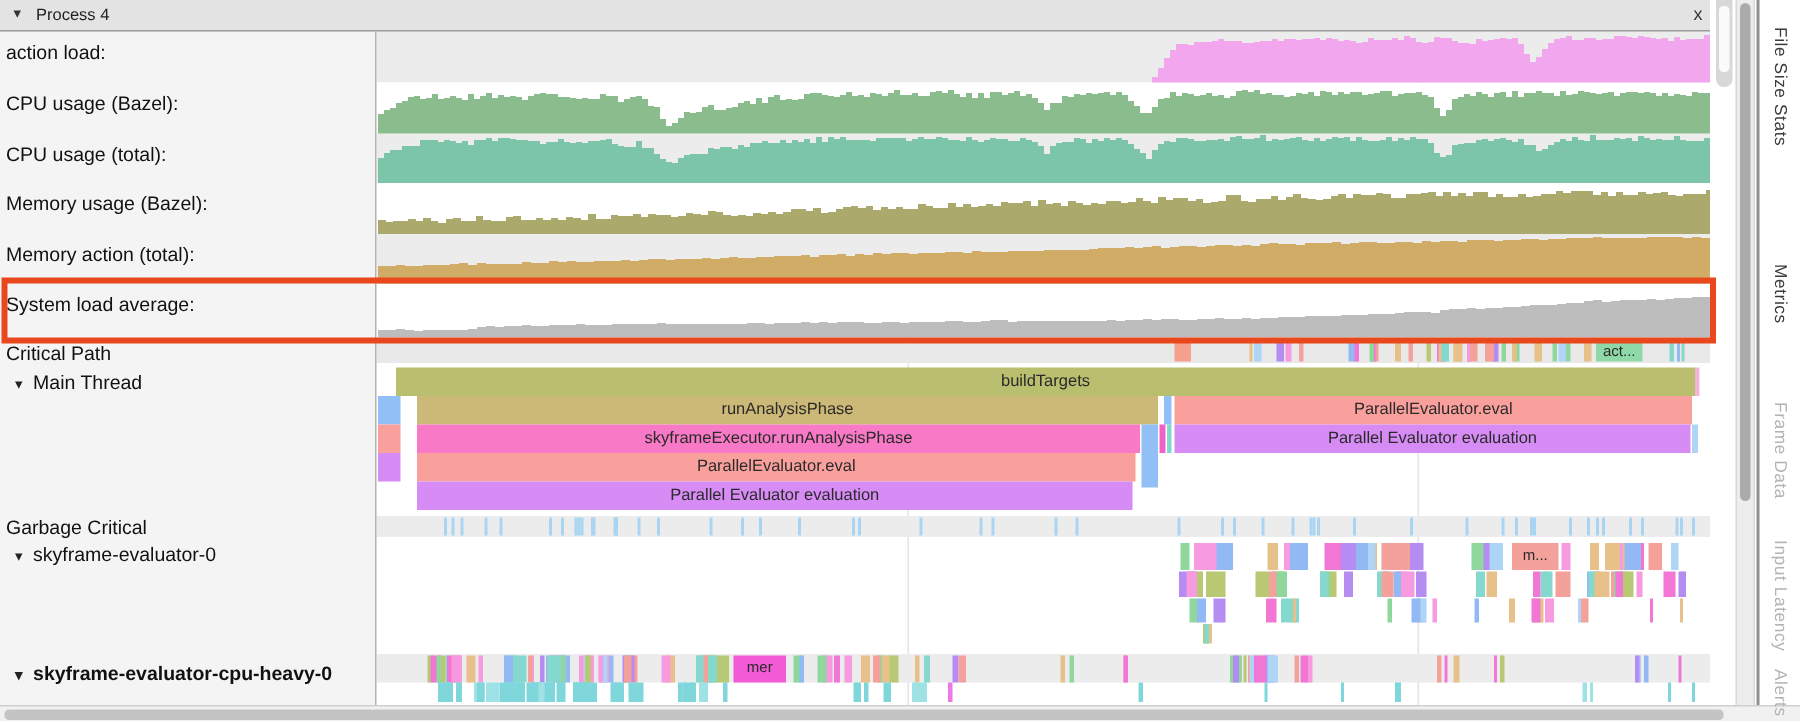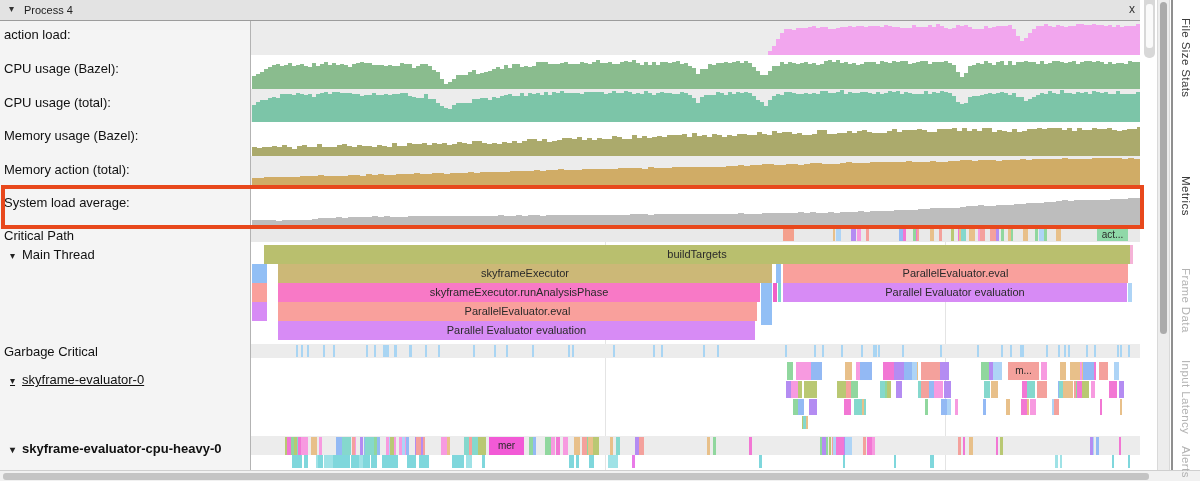--- a/index.html
+++ b/index.html
@@ -117,25 +117,25 @@
       <div class="tick" style="left: 958.6px; top: 228px; width: 5px; height: 13px; background: rgb(232, 192, 138);"></div>
       <div class="tick" style="left: 960.5px; top: 228px; width: 5.3px; height: 13px; background: rgb(133, 216, 205);"></div>
       <div class="tick" style="left: 980.3px; top: 228px; width: 5px; height: 13px; background: rgb(244, 161, 156);"></div>
       <div class="tick" style="left: 903.1px; top: 228px; width: 2.9px; height: 13px; background: rgb(242, 119, 212);"></div>
       <div class="tick" style="left: 835.6px; top: 228px; width: 5.8px; height: 13px; background: rgb(174, 212, 246);"></div>
       <div class="tick" style="left: 977.6px; top: 228px; width: 2.1px; height: 13px; background: rgb(247, 154, 224);"></div>
       <div class="tick" style="left: 969.2px; top: 228px; width: 4.9px; height: 13px; background: rgb(232, 192, 138);"></div>
       <div class="tick" style="left: 1120.6px; top: 228px; width: 2.1px; height: 13px; background: rgb(133, 216, 205);"></div>
       <div class="tick" style="left: 1112.9px; top: 228px; width: 3.5px; height: 13px; background: rgb(133, 216, 205);"></div>
       <div class="tick" style="left: 1117.8px; top: 228px; width: 2.3px; height: 13px; background: rgb(147, 185, 244);"></div>
-      <div class="bar small-label" style="left: 1097px; top: 228px; width: 31px; height: 13px; background: rgb(143, 216, 168); line-height: 13px;">act...</div>
+      <div class="bar small-label" style="left: 1064px; top: 228px; width: 31px; height: 13px; background: rgb(143, 216, 168); line-height: 13px;">act...</div>
       <div class="bar" style="left: 264px; top: 245px; width: 866px; height: 19px; background: rgb(185, 191, 110); line-height: 19px;">buildTargets</div>
       <div class="bar" style="left: 1130px; top: 245px; width: 3px; height: 19px; background: rgb(245, 179, 215); line-height: 19px;"></div>
       <div class="bar" style="left: 252px; top: 264px; width: 15px; height: 19px; background: rgb(146, 191, 245); line-height: 19px;"></div>
-      <div class="bar" style="left: 278px; top: 264px; width: 494px; height: 19px; background: rgb(204, 184, 119); line-height: 19px;">skyframeExecutor</div>
+      <div class="bar" style="left: 278px; top: 264px; width: 494px; height: 19px; background: rgb(204, 184, 119); line-height: 19px;">runAnalysisPhase</div>
       <div class="bar" style="left: 776px; top: 264px; width: 5px; height: 19px; background: rgb(146, 191, 245); line-height: 19px;"></div>
       <div class="bar" style="left: 783px; top: 264px; width: 345px; height: 19px; background: rgb(249, 160, 156); line-height: 19px;">ParallelEvaluator.eval</div>
       <div class="bar" style="left: 252px; top: 283px; width: 15px; height: 19px; background: rgb(249, 160, 156); line-height: 19px;"></div>
       <div class="bar" style="left: 278px; top: 283px; width: 482px; height: 19px; background: rgb(248, 121, 198); line-height: 19px;">skyframeExecutor.runAnalysisPhase</div>
       <div class="bar" style="left: 761px; top: 283px; width: 11px; height: 42px; background: rgb(146, 191, 245); line-height: 42px;"></div>
       <div class="bar" style="left: 773px; top: 283px; width: 4px; height: 19px; background: rgb(240, 96, 200); line-height: 19px;"></div>
       <div class="bar" style="left: 778px; top: 283px; width: 3px; height: 19px; background: rgb(127, 216, 208); line-height: 19px;"></div>
       <div class="bar" style="left: 783px; top: 283px; width: 344px; height: 19px; background: rgb(215, 139, 245); line-height: 19px;">Parallel Evaluator evaluation</div>
       <div class="bar" style="left: 1128px; top: 283px; width: 4px; height: 19px; background: rgb(174, 212, 246); line-height: 19px;"></div>
       <div class="bar" style="left: 252px; top: 302px; width: 15px; height: 19px; background: rgb(215, 139, 245); line-height: 19px;"></div>
@@ -435,21 +435,21 @@
   <div id="labels">
       <div class="row-label" style="top: 27px; z-index: 21;">action load:</div>
       <div class="row-label" style="top: 61px; z-index: 21;">CPU usage (Bazel):</div>
       <div class="row-label" style="top: 95px; z-index: 21;">CPU usage (total):</div>
       <div class="row-label" style="top: 128px; z-index: 21;">Memory usage (Bazel):</div>
       <div class="row-label" style="top: 162px; z-index: 21;">Memory action (total):</div>
       <div class="row-label" style="top: 195px; z-index: 21;">System load average:</div>
       <div class="thread-label" style="left: 4px; top: 228px; z-index: 21;"><span>Critical Path</span></div>
       <div class="thread-label" style="left: 10px; top: 247px; z-index: 21;"><span class="tri">▾</span><span>Main Thread</span></div>
       <div class="thread-label" style="left: 4px; top: 344px; z-index: 21;"><span>Garbage Critical</span></div>
-      <div class="thread-label" style="left: 10px; top: 372px; z-index: 21; text-decoration: underline;"><span class="tri">▾</span><span>skyframe-evaluator-0</span></div>
+      <div class="thread-label" style="left: 10px; top: 362px; z-index: 21;"><span class="tri">▾</span><span>skyframe-evaluator-0</span></div>
       <div class="thread-label" style="left: 10px; top: 441px; z-index: 21; font-weight: bold;"><span class="tri">▾</span><span>skyframe-evaluator-cpu-heavy-0</span></div>
     </div>
 
   <div class="process-header">
     <span class="tri">▾</span>
     <span class="title">Process 4</span>
     <span class="close">x</span>
   </div>
 
   <div class="highlight-box"></div>

